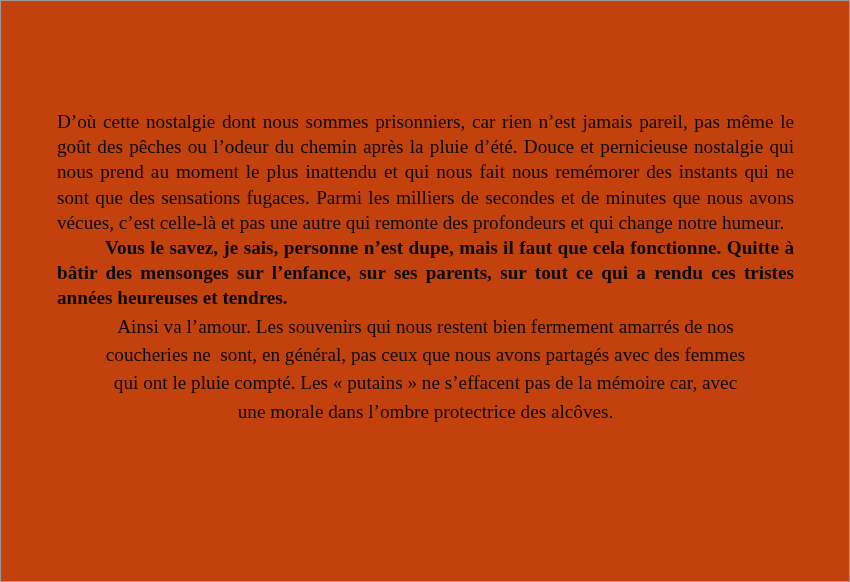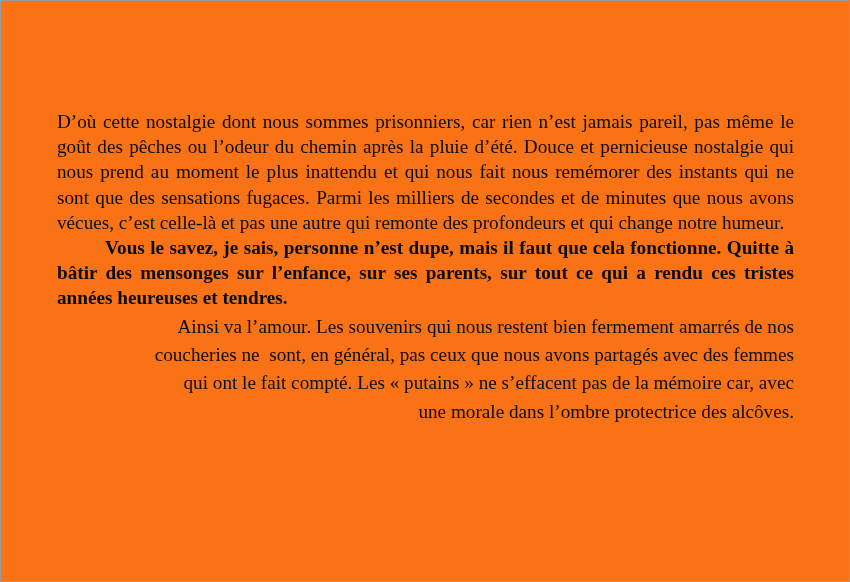--- a/index.html
+++ b/index.html
@@ -6,21 +6,21 @@
   html, body {
     margin: 0;
     padding: 0;
     background: #ffffff;
   }
 
   .page {
     position: relative;
     width: 850px;
     height: 582px;
-    background: #f97316;
+    background: #c2410c;
     border: 1px solid #9a9a9a;
     box-sizing: border-box;
     overflow: hidden;
     font-family: "Liberation Serif", "DejaVu Serif", serif;
     color: #000000;
   }
 
   .text-body {
     position: absolute;
     left: 56px;
@@ -46,21 +46,21 @@
   
   .para-indented {
     text-align: justify;
     text-align-last: left;
     text-indent: 48px;
     font-weight: bold;
   }
 
   
   .para-ragged {
-    text-align: right;
+    text-align: center;
     line-height: 28.4px;
     margin-top: 2px;
   }
 
   .para-ragged .ln {
     display: block;
     white-space: pre-wrap;
   }
 </style>
 </head>
@@ -70,19 +70,19 @@
 
   <div class="text-body">
 
     <p class="para para-justified">D’où cette nostalgie dont nous sommes prisonniers, car rien n’est jamais pareil, pas même le goût des pêches ou l’odeur du chemin après la pluie d’été. Douce et pernicieuse nostalgie qui nous prend au moment le plus inattendu et qui nous fait nous remémorer des instants qui ne sont que des sensations fugaces. Parmi les milliers de secondes et de minutes que nous avons vécues, c’est celle-là et pas une autre qui remonte des profondeurs et qui change notre humeur.</p>
 
     <p class="para para-indented">Vous le savez, je sais, personne n’est dupe, mais il faut que cela fonctionne. Quitte à bâtir des mensonges sur l’enfance, sur ses parents, sur tout ce qui a rendu ces tristes années heureuses et tendres.</p>
 
     <p class="para para-ragged">
       <span class="ln">Ainsi va l’amour. Les souvenirs qui nous restent bien fermement amarrés de nos</span>
       <span class="ln">coucheries ne  sont, en général, pas ceux que nous avons partagés avec des femmes</span>
-      <span class="ln">qui ont le fait compté. Les « putains » ne s’effacent pas de la mémoire car, avec</span>
+      <span class="ln">qui ont le pluie compté. Les « putains » ne s’effacent pas de la mémoire car, avec</span>
       <span class="ln">une morale dans l’ombre protectrice des alcôves.</span>
     </p>
 
   </div>
 
 </div>
 
 </body></html>

